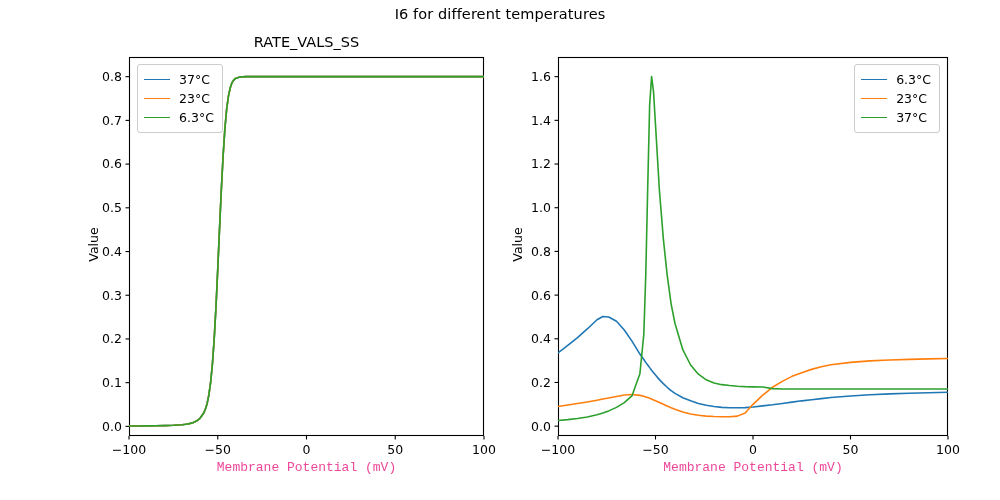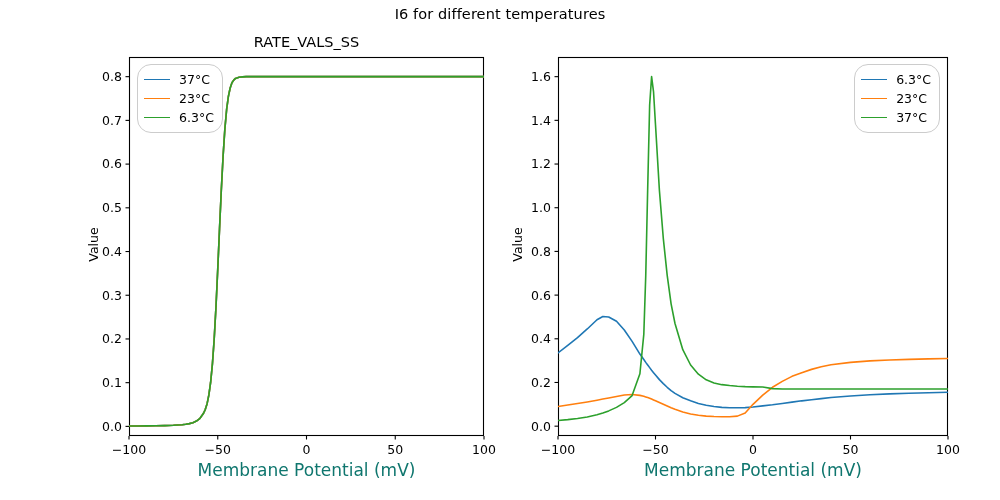--- a/index.html
+++ b/index.html
@@ -41,22 +41,23 @@
     width: 100%;
     text-align: center;
     font-size: 14.5px;
     color: #000000;
   }
   .xlabel {
     position: absolute;
     left: 0;
     width: 100%;
     text-align: center;
-    font-size: 17px;
-    color: #0f766e;
+    font-size: 13px;
+    color: #ec4899;
+    font-family: Liberation Mono, monospace;
   }
   .ylabel {
     position: absolute;
     font-size: 12.5px;
     color: #000000;
     transform-origin: 50% 50%;
     white-space: nowrap;
   }
   svg { display: block; overflow: visible; }
   .spine {
@@ -76,21 +77,21 @@
   .series-line {
     fill: none;
     stroke-width: 1.6;
     stroke-linejoin: round;
     stroke-linecap: round;
   }
   .legend-box {
     position: absolute;
     background: rgba(255,255,255,0.92);
     border: 1px solid #cccccc;
-    border-radius: 14px;
+    border-radius: 3px;
     padding: 5px 8px 5px 6px;
     box-sizing: border-box;
   }
   .legend-row {
     display: flex;
     align-items: center;
     height: 19px;
   }
   .legend-swatch {
     width: 26px;

